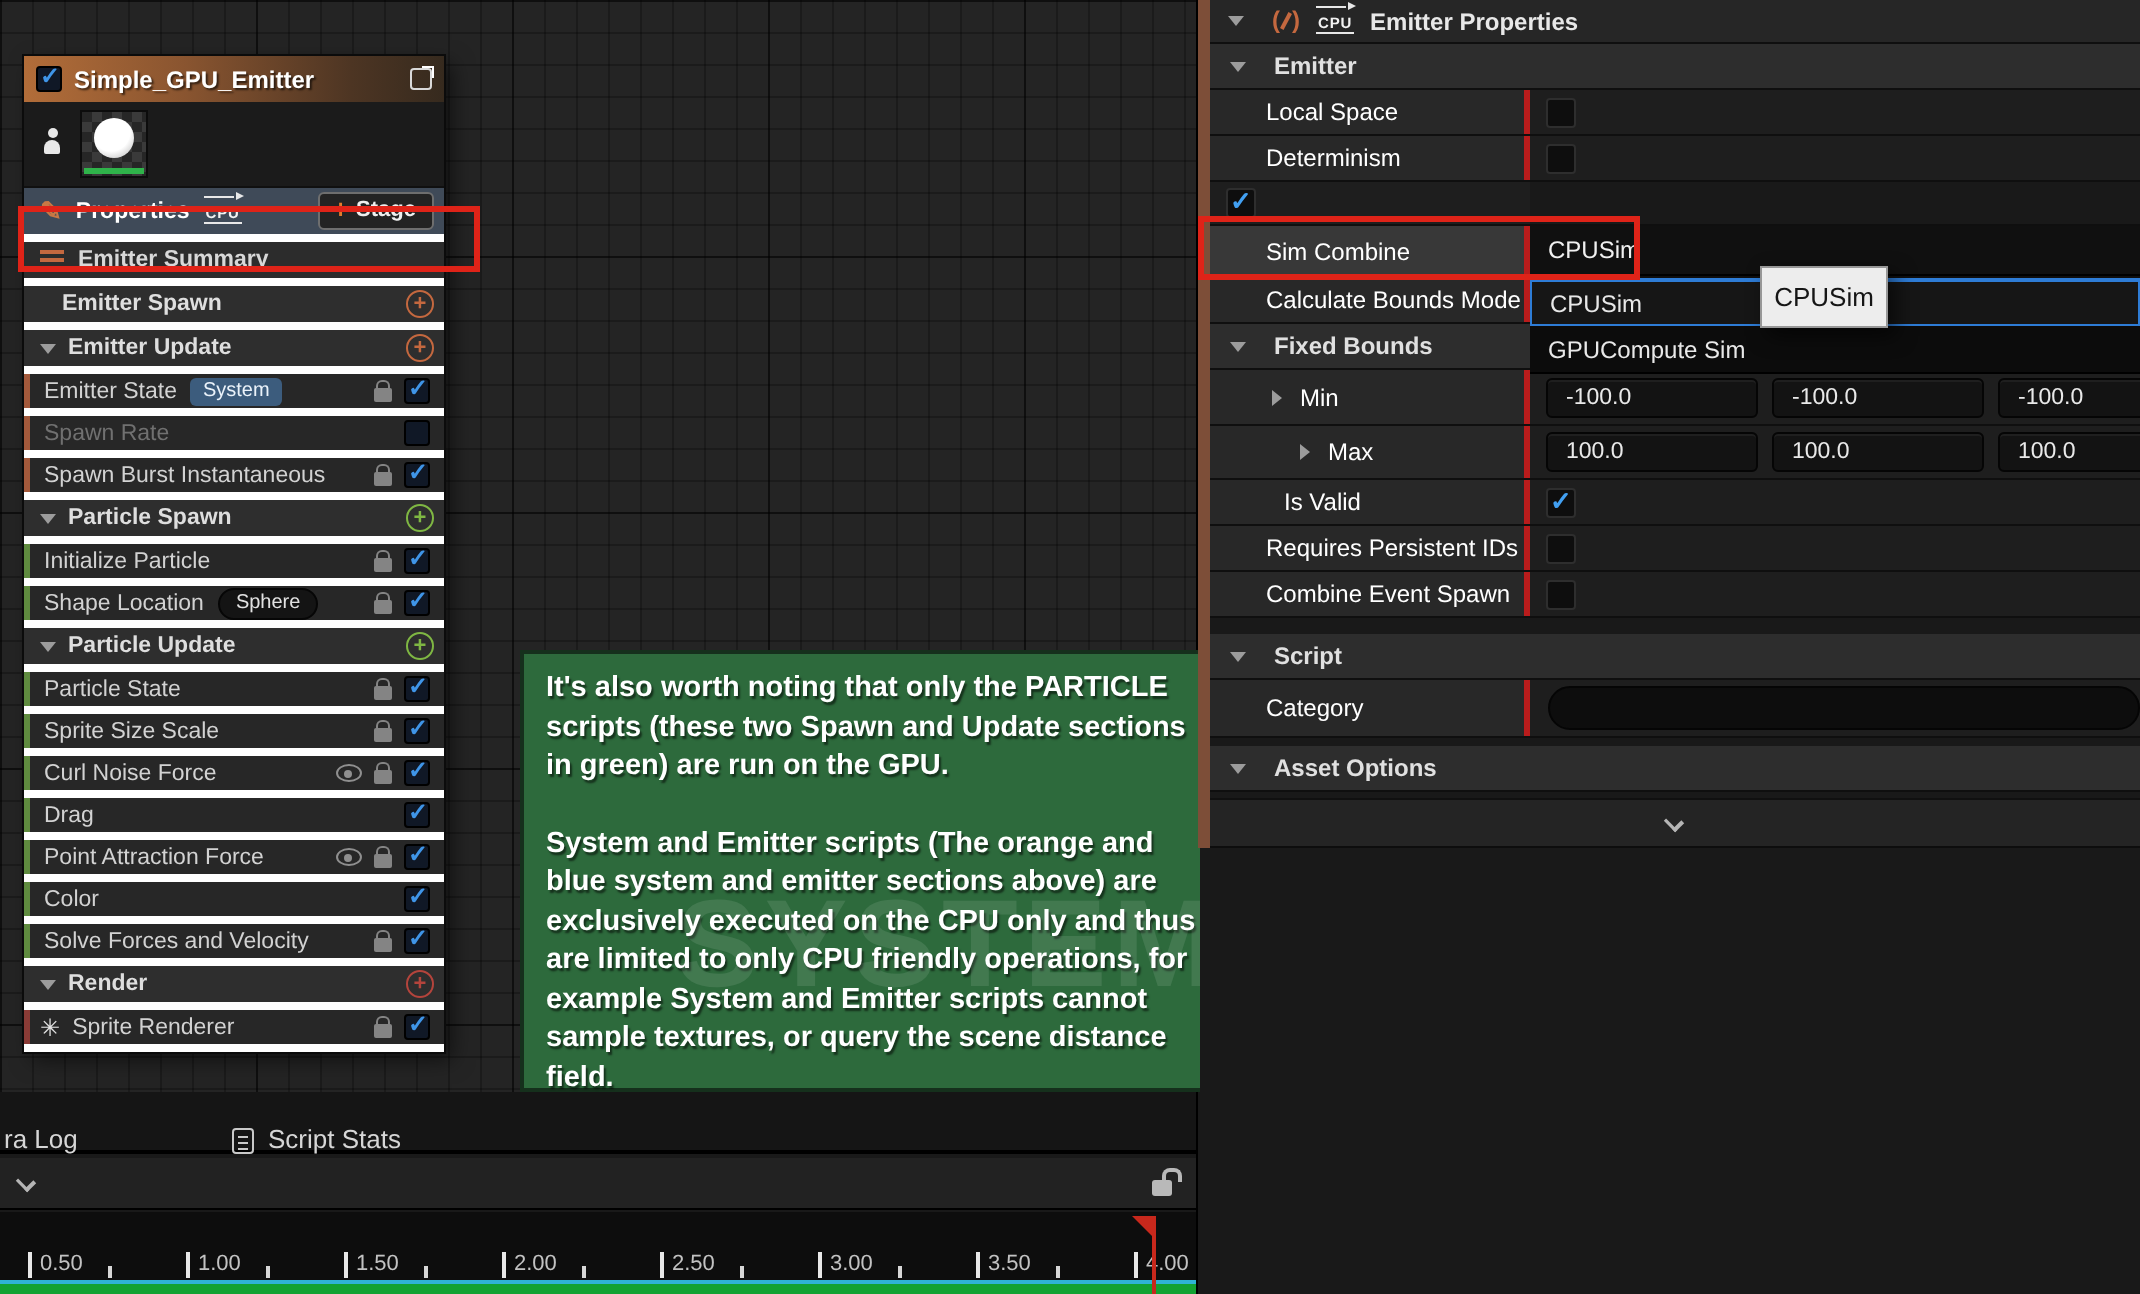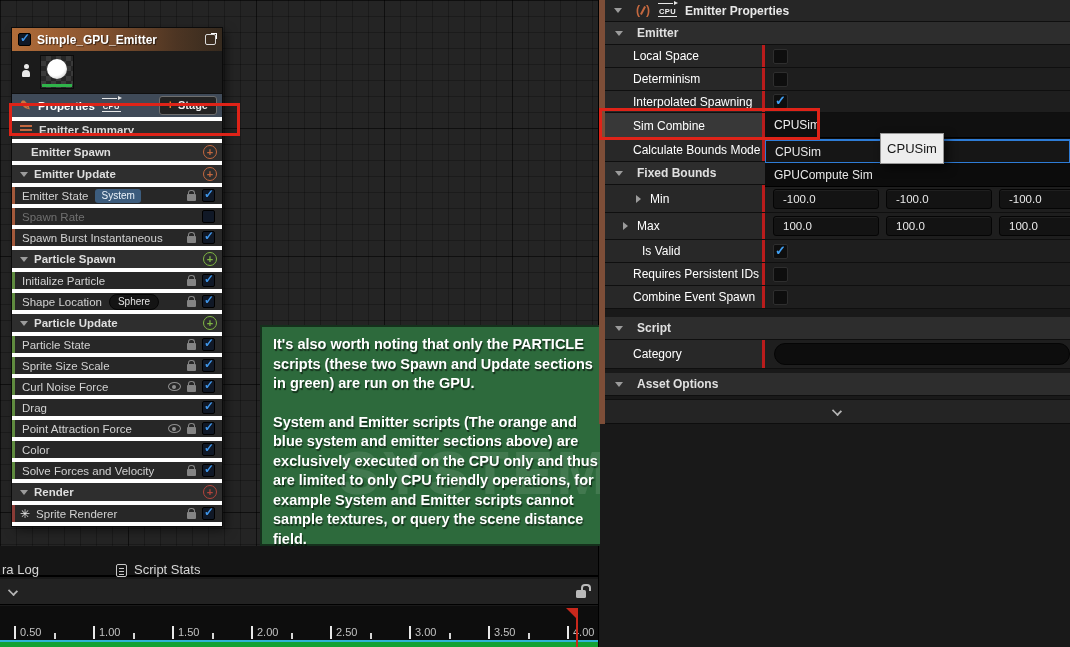--- a/index.html
+++ b/index.html
@@ -382,21 +382,20 @@
             <span class="icbx"></span>
           </div>
       </div>
       <div class="irow">
         <div class="lcell">Determinism</div>
         <div class="vcell">
             <span class="icbx"></span>
           </div>
       </div>
       <div class="irow" style="height:22px">
-        <div class="lcell">Interpolated Spawning</div>
         <div class="vcell">
             <span class="icbx on"></span>
           </div>
       </div>
       <div class="irow" style="height:26px">
         <div class="lcell" style="background:#383838">Sim Combine</div>
         <div class="vcell" style="padding:0">
           <span class="combo">CPUSim</span>
         </div>
       </div>
@@ -415,21 +414,21 @@
           <span class="exp"></span>
           <span>Min</span>
         </div>
         <div class="vcell">
           <span class="nf">-100.0</span>
           <span class="nf">-100.0</span>
           <span class="nf">-100.0</span>
         </div>
       </div>
       <div class="irow" style="height:27px">
-        <div class="lcell" style="padding-left:18px">
+        <div class="lcell" style="padding-left:45px">
           <span class="exp"></span>
           <span>Max</span>
         </div>
         <div class="vcell">
           <span class="nf">100.0</span>
           <span class="nf">100.0</span>
           <span class="nf">100.0</span>
         </div>
       </div>
       <div class="irow">

